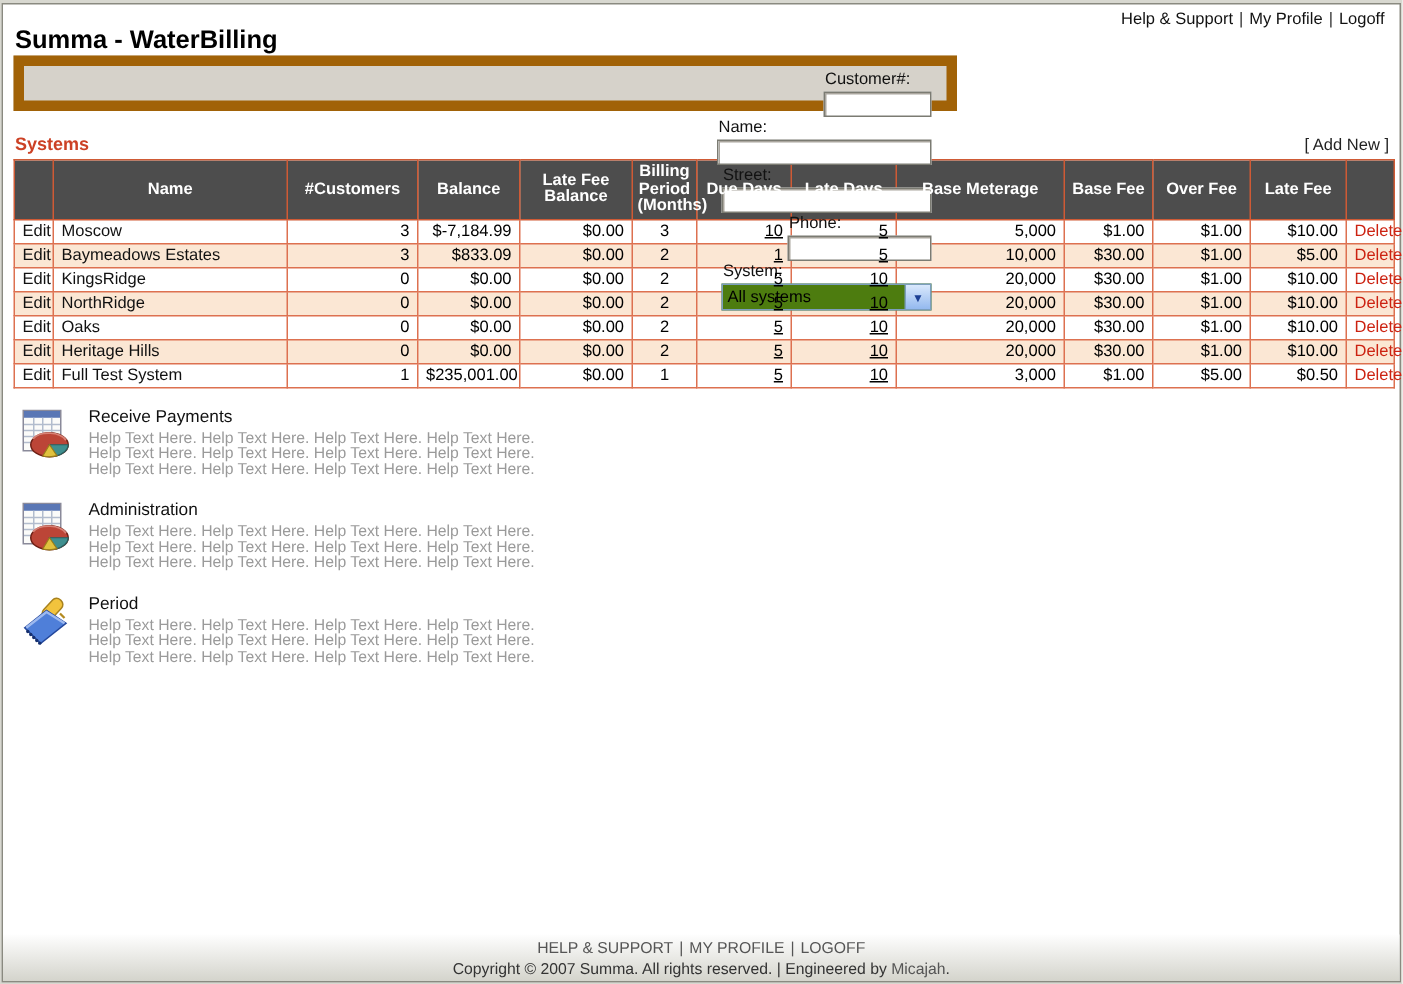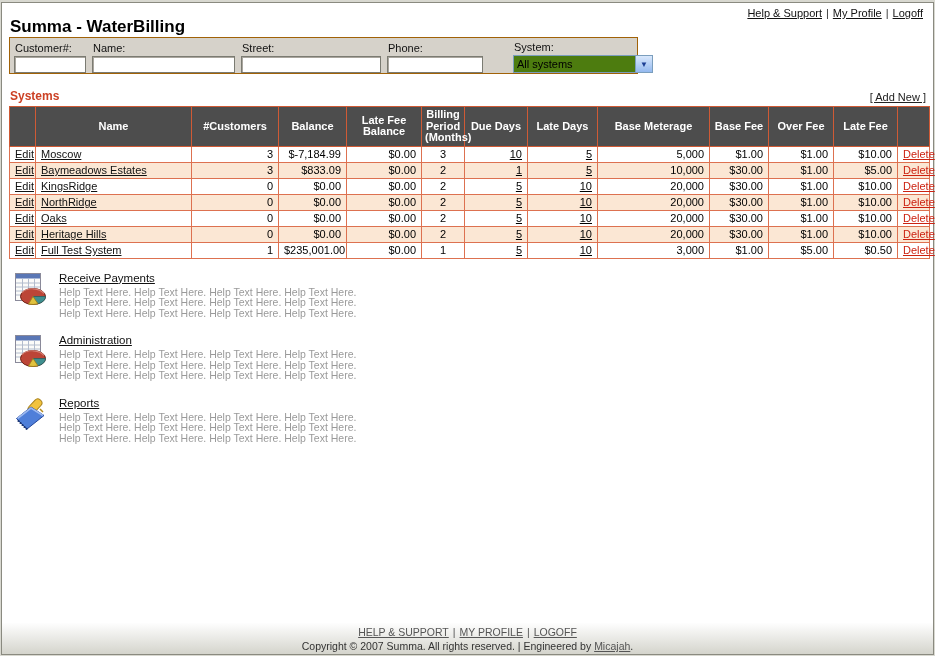--- a/index.html
+++ b/index.html
@@ -5,35 +5,35 @@
 <style>
   * { box-sizing: border-box; }
   html, body { margin: 0; padding: 0; }
   body {
     width: 935px; height: 656px;
     background: #d8d8d0;
     font-family: "Liberation Sans", sans-serif;
     font-size: 11px; color: #000;
     position: relative; overflow: hidden;
   }
-  a { text-decoration: underline; cursor: pointer; }
+  a { cursor: pointer; }
   .page {
     position: absolute; top: 2px; left: 1px; right: 1px; bottom: 1px;
     background: #fff; border: 1px solid #8a8a80;
   }
   .content { padding: 0 7px; }
   .top-links { position: absolute; top: 4px; right: 10px; font-size: 11px; }
   .top-links a { color: #111; margin: 0; }
   .top-links .sep { color: #333; padding: 0 4px; }
   .page-title { font-size: 17px; font-weight: bold; padding: 14px 0 0 1px; }
   .search-label { margin: 21px 0 3px 1px; color: #222; }
   .search-box {
-    border: 1px solid #a16207; background: #d6d2ca;
+    border: 7px solid #a16207; background: #d6d2ca;
     height: 37px; width: 629px; padding: 2px 4px 0 4px;
-    display: flex; align-items: center;
+    display: flex; align-items: flex-end; flex-direction: column;
   }
   .fg { display: flex; flex-direction: column; margin-right: 6px; }
   .fg label { margin: 1px 0 2px 1px; color: #111; }
   .fg input {
     height: 17px; border: 1px solid #7b7b72; background: #fff;
     padding: 0 2px; font: 11px "Liberation Sans", sans-serif;
     box-shadow: inset 1px 1px 0 #aaa69e;
   }
   .w1 { width: 72px; } .w2 { width: 143px; } .w3 { width: 96px; } .w4 { width: 140px; }
   .fg.sys { margin-left: 24px; }
@@ -317,21 +317,21 @@
       <path d="M2.5 20.5 L17 9 L30 17.5 L13 31 Z" fill="#4f7fd9" stroke="#23479c"></path>
       <path d="M3.5 20.5 L17 10 L29 17.5" fill="none" stroke="#9db9ef" stroke-width="1.6"></path>
       <circle cx="4.5" cy="23" r="1.1" fill="#16306e"></circle>
       <circle cx="6.5" cy="25" r="1.1" fill="#16306e"></circle>
       <circle cx="8.5" cy="27" r="1.1" fill="#16306e"></circle>
       <circle cx="10.5" cy="29" r="1.1" fill="#16306e"></circle>
       <circle cx="12.5" cy="30.8" r="1.1" fill="#16306e"></circle>
     </svg>
   </span>
     <div class="txt">
-      <a class="seclink">Reports</a>
+      <a class="seclink">Period</a>
       <div class="help-lines">
               <div>Help Text Here. Help Text Here. Help Text Here. Help Text Here.</div>
               <div>Help Text Here. Help Text Here. Help Text Here. Help Text Here.</div>
               <div>Help Text Here. Help Text Here. Help Text Here. Help Text Here.</div>
             </div>
     </div>
   </div>
       </div>
   </div>
 

